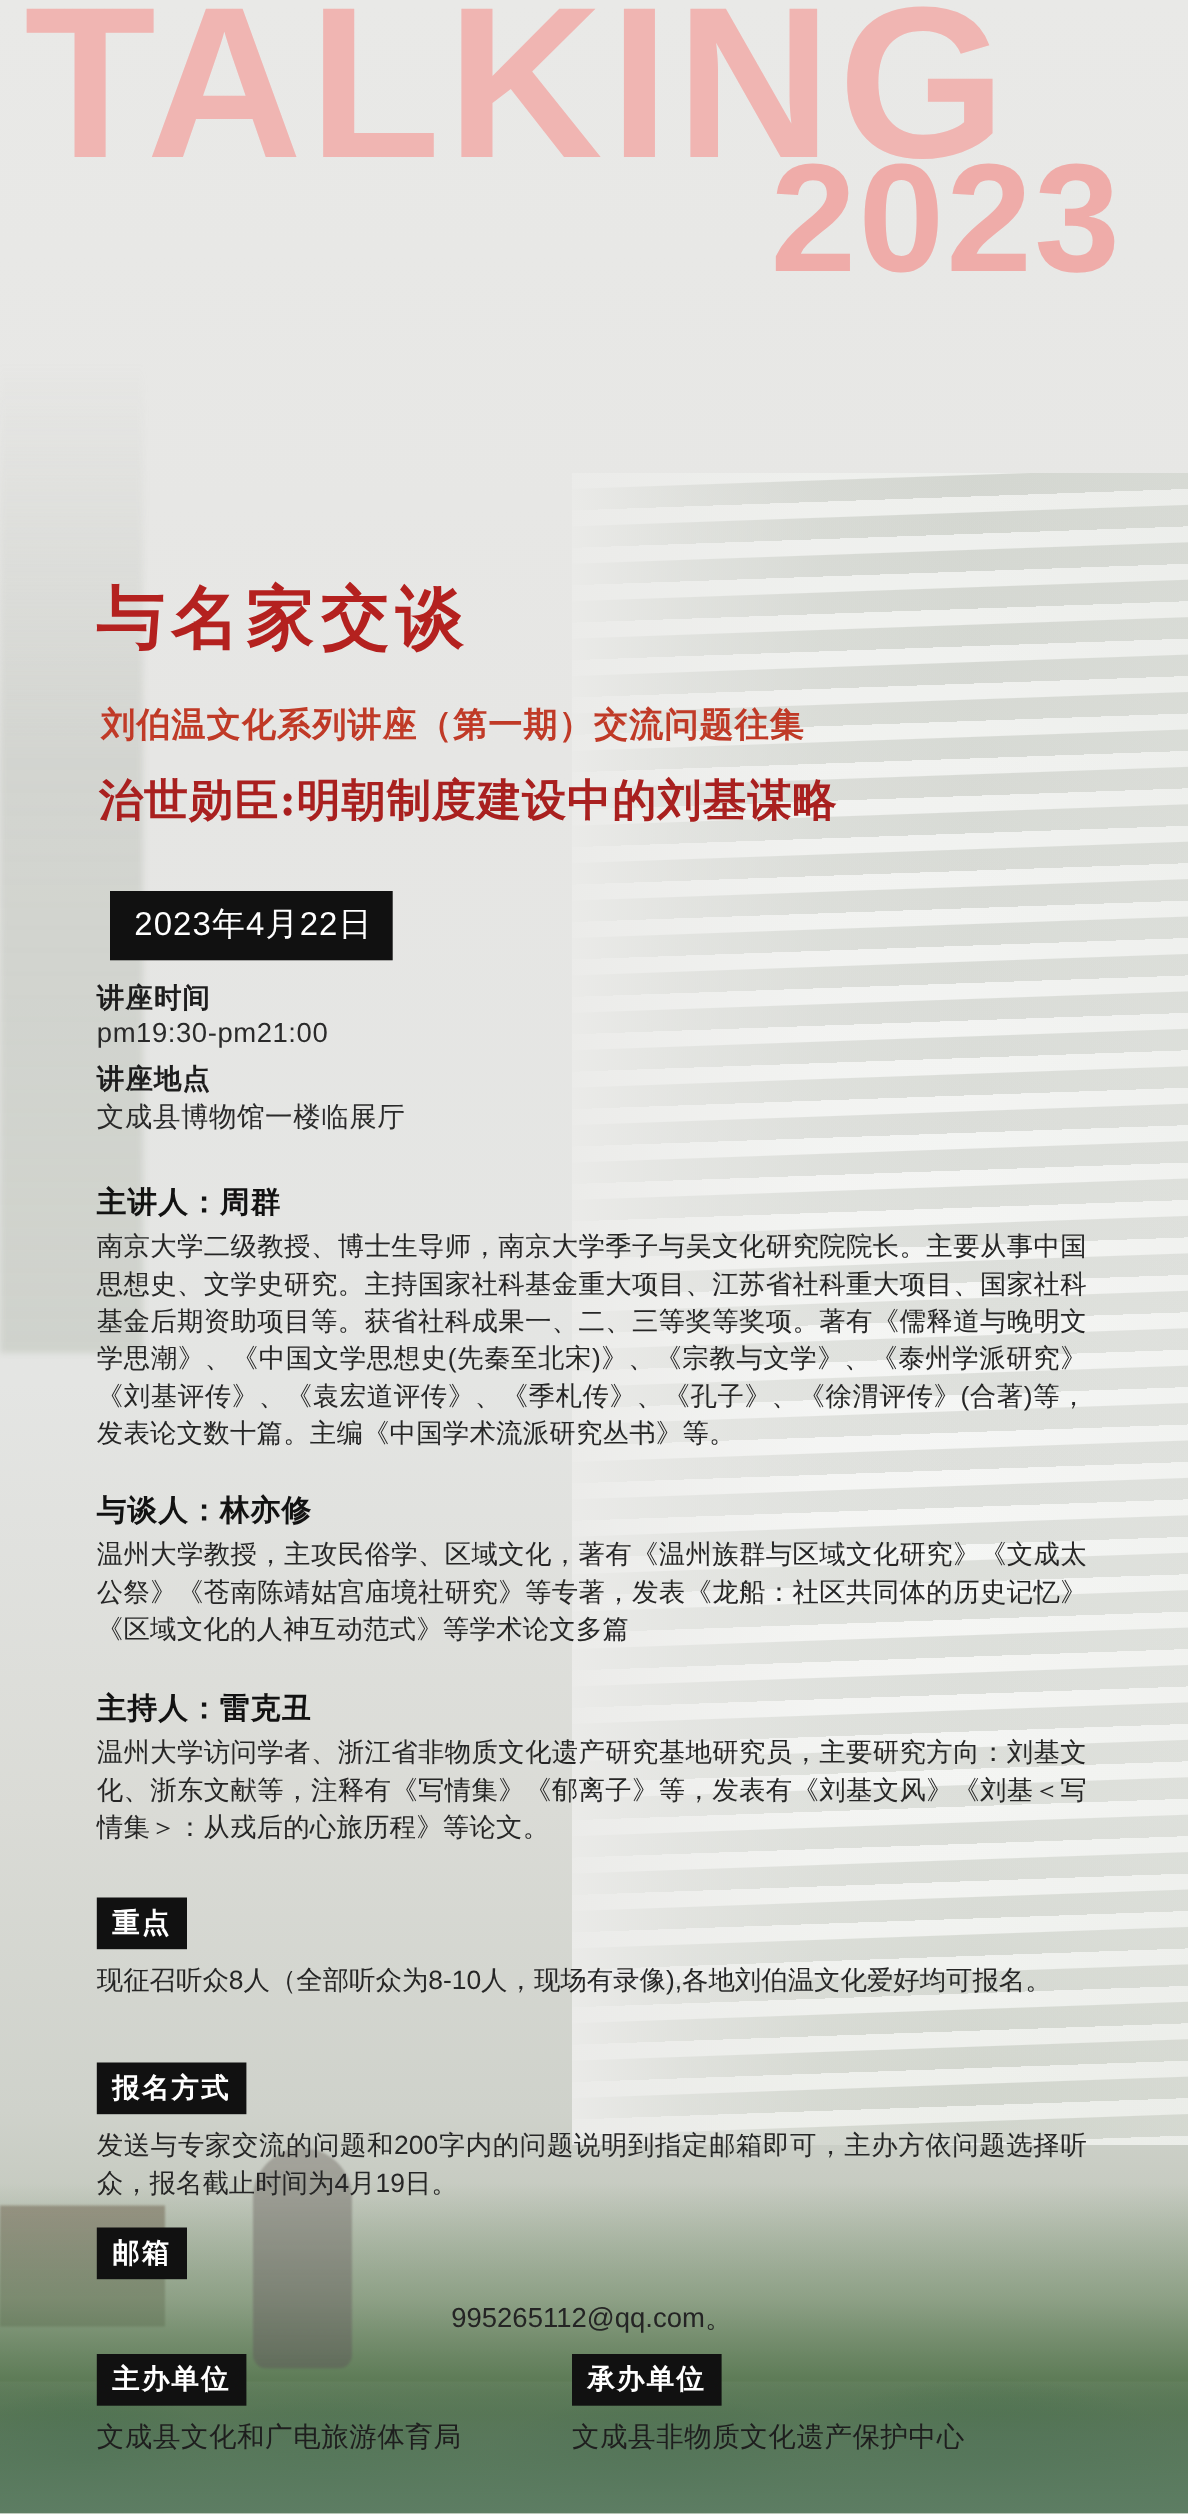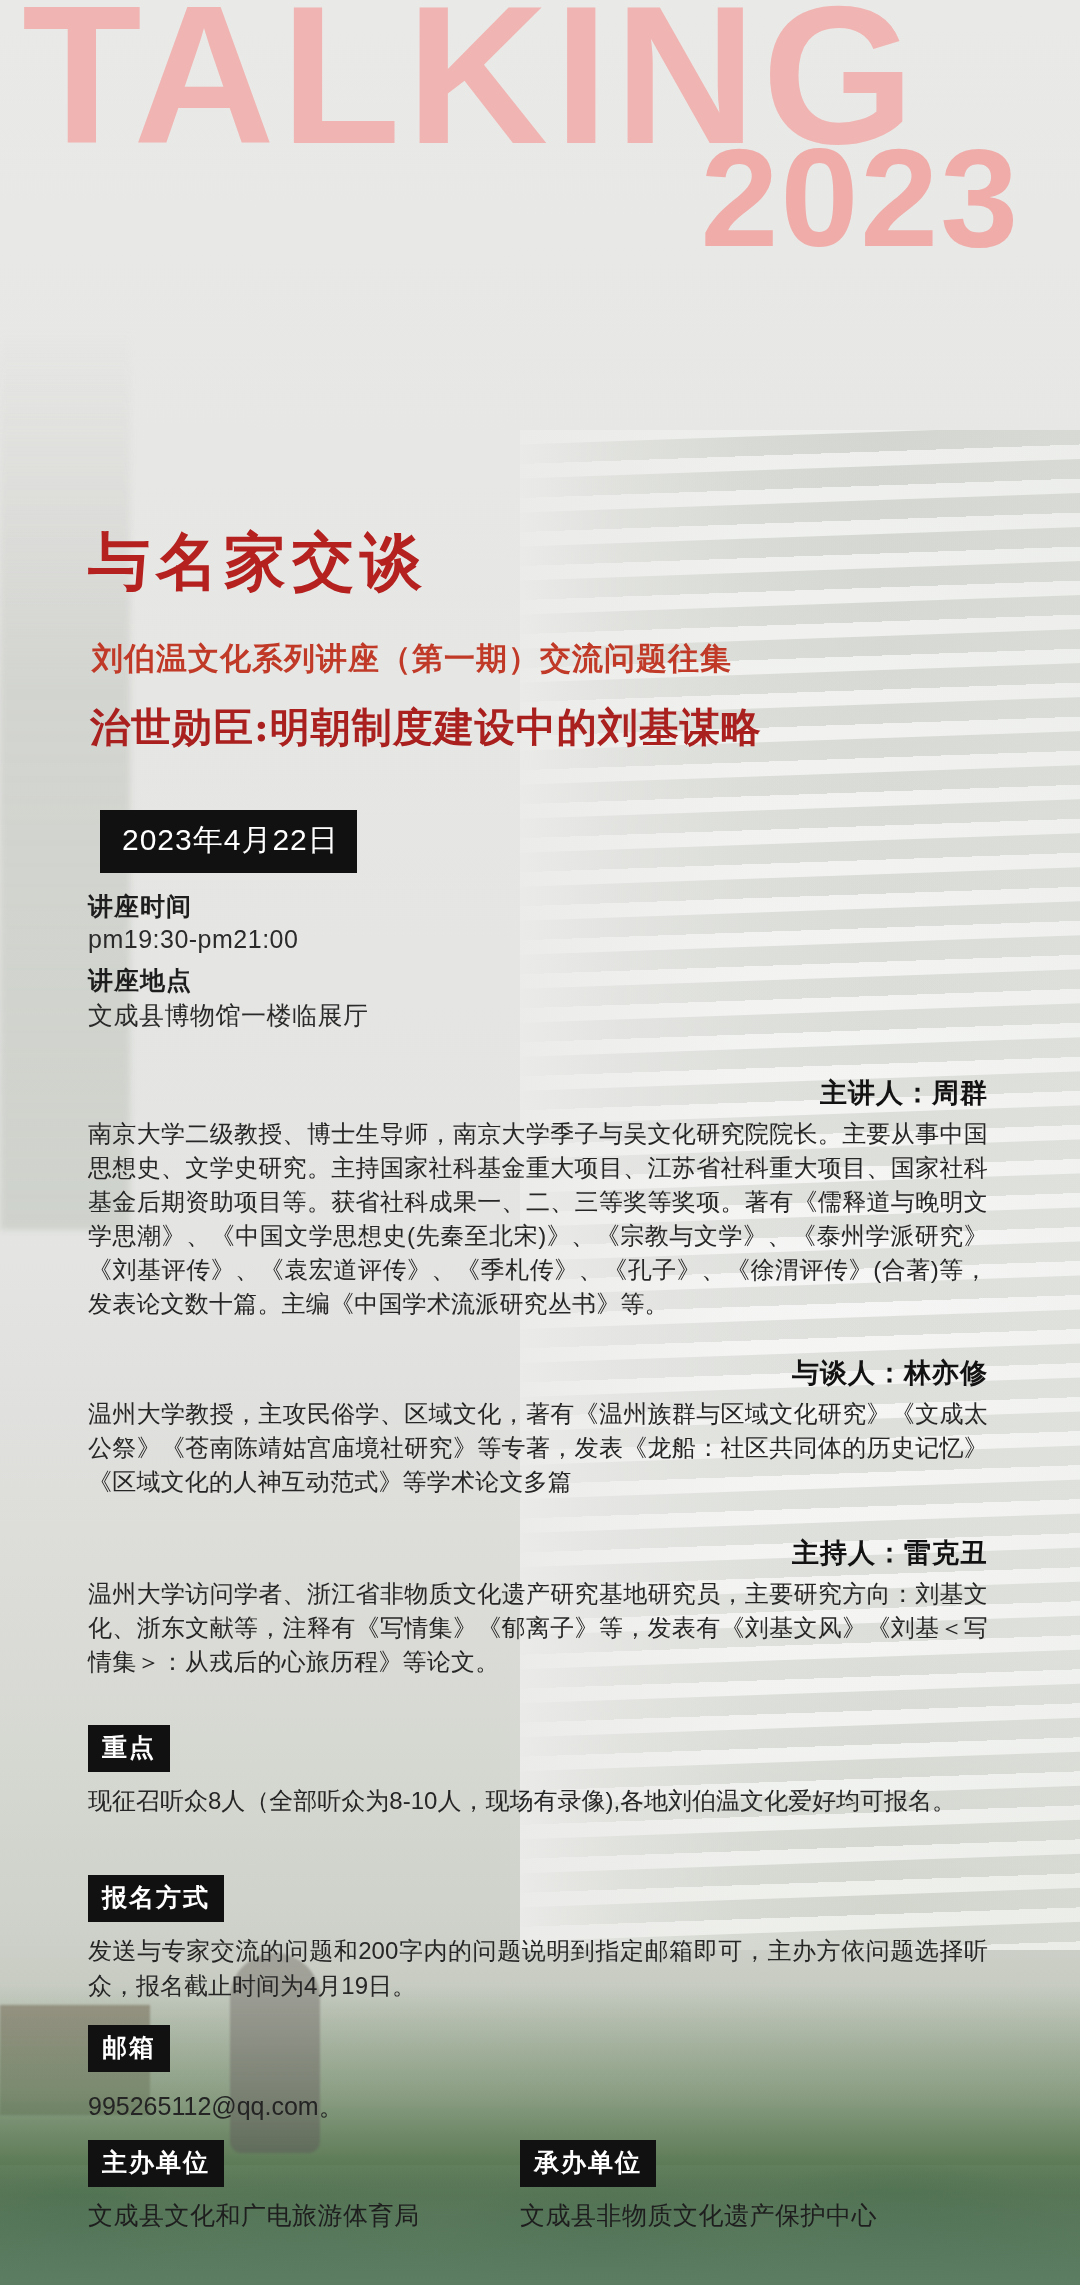--- a/index.html
+++ b/index.html
@@ -182,21 +182,20 @@
     color: #2a2a2a;
     margin: 0 0 10px 0;
     letter-spacing: 0.5px;
   }
   .person-name {
     font-size: 27px;
     font-weight: bold;
     color: #121212;
     margin: 0 0 6px 0;
     letter-spacing: 1px;
-    text-align: right;
   }
   .person-bio {
     font-size: 24px;
     line-height: 1.42;
     color: #262626;
     margin: 0 0 18px 0;
     text-align: justify;
     letter-spacing: 0.2px;
   }
   .tag {
@@ -213,20 +212,21 @@
     font-size: 24px;
     line-height: 1.45;
     color: #262626;
     margin: 0 0 6px 0;
     text-align: justify;
   }
   .mail {
     font-size: 25px;
     color: #242424;
     margin-top: 6px;
+    text-align: center;
   }
 
   .footer {
     position: absolute;
     left: 0;
     top: 2140px;
     width: 984px;
     height: 145px;
   }
   .footer-col {

